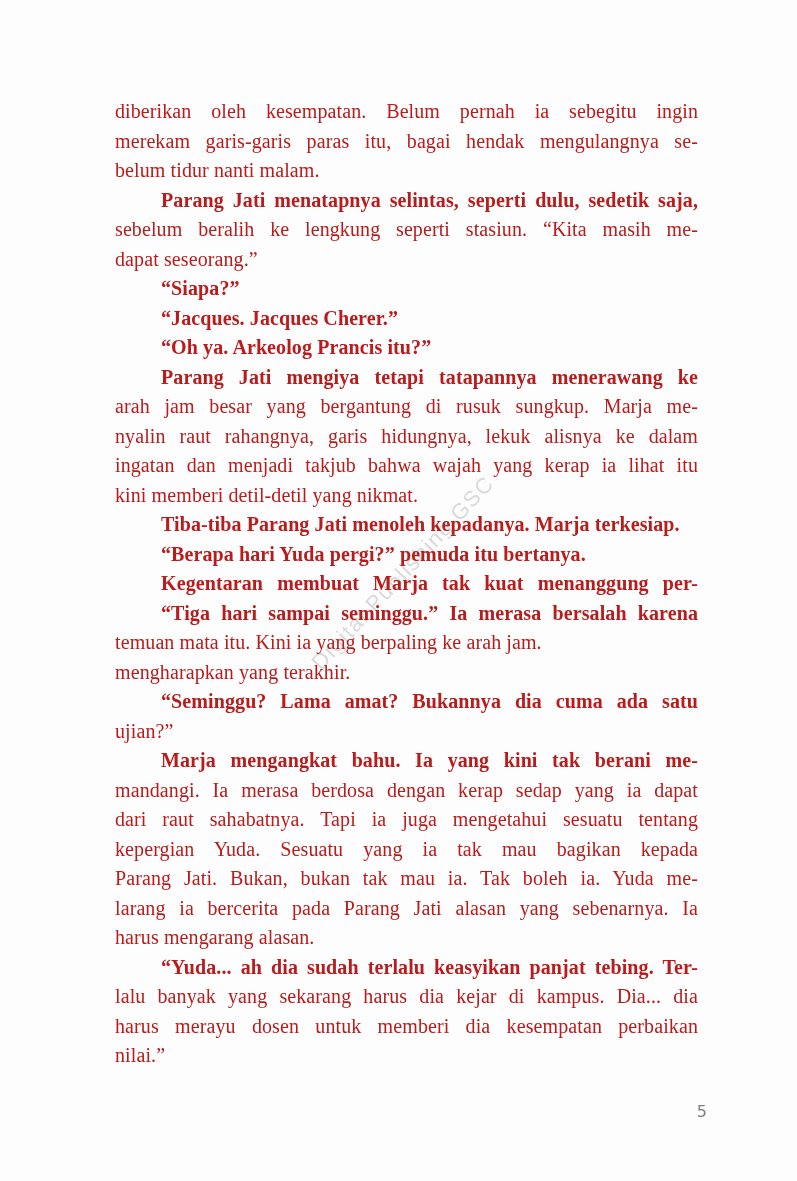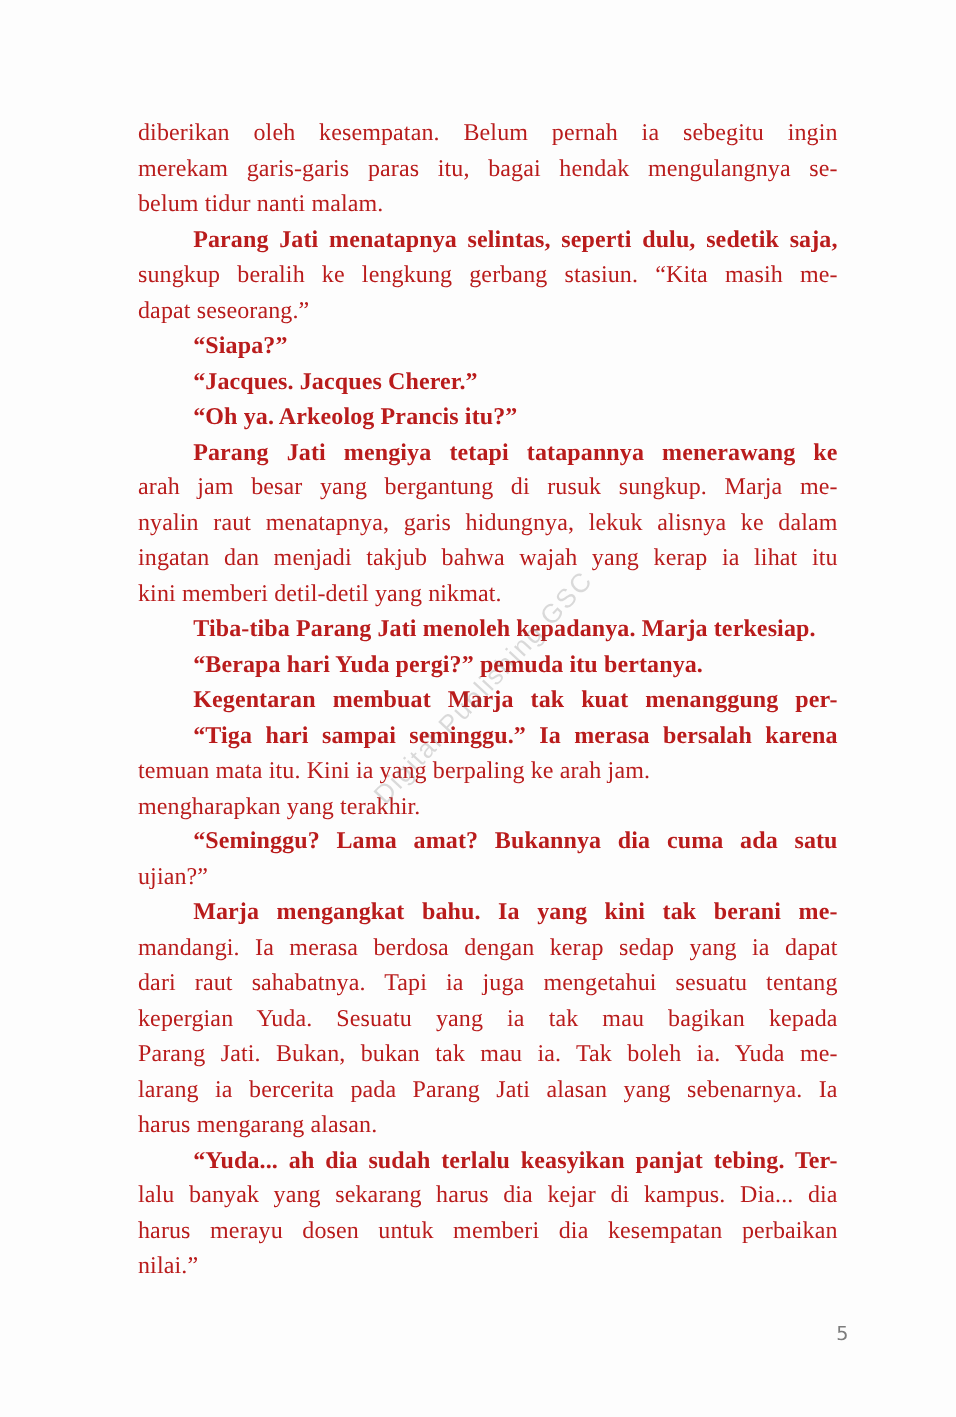--- a/index.html
+++ b/index.html
@@ -72,28 +72,28 @@
 
 <div class="scan-page">
 
   <div class="watermark">Digital Publishing GSC</div>
 
   <div class="text-block">
       <div class="line">diberikan oleh kesempatan. Belum pernah ia sebegitu ingin</div>
       <div class="line">merekam garis-garis paras itu, bagai hendak mengulangnya se-</div>
       <div class="line end">belum tidur nanti malam.</div>
       <div class="line indent">Parang Jati menatapnya selintas, seperti dulu, sedetik saja,</div>
-      <div class="line">sungkup beralih ke lengkung gerbang stasiun. “Kita masih me-</div>
+      <div class="line">sebelum beralih ke lengkung seperti stasiun. “Kita masih me-</div>
       <div class="line end">dapat seseorang.”</div>
       <div class="line indent end">“Siapa?”</div>
       <div class="line indent end">“Jacques. Jacques Cherer.”</div>
       <div class="line indent end">“Oh ya. Arkeolog Prancis itu?”</div>
       <div class="line indent">Parang Jati mengiya tetapi tatapannya menerawang ke</div>
       <div class="line">arah jam besar yang bergantung di rusuk sungkup. Marja me-</div>
-      <div class="line">nyalin raut menatapnya, garis hidungnya, lekuk alisnya ke dalam</div>
+      <div class="line">nyalin raut rahangnya, garis hidungnya, lekuk alisnya ke dalam</div>
       <div class="line">ingatan dan menjadi takjub bahwa wajah yang kerap ia lihat itu</div>
       <div class="line end">kini memberi detil-detil yang nikmat.</div>
       <div class="line indent end">Tiba-tiba Parang Jati menoleh kepadanya. Marja terkesiap.</div>
       <div class="line indent end">“Berapa hari Yuda pergi?” pemuda itu bertanya.</div>
       <div class="line indent">Kegentaran membuat Marja tak kuat menanggung per-</div>
       <div class="line indent">“Tiga hari sampai seminggu.” Ia merasa bersalah karena</div>
       <div class="line end">temuan mata itu. Kini ia yang berpaling ke arah jam.</div>
       <div class="line end">mengharapkan yang terakhir.</div>
       <div class="line indent">“Seminggu? Lama amat? Bukannya dia cuma ada satu</div>
       <div class="line end">ujian?”</div>

